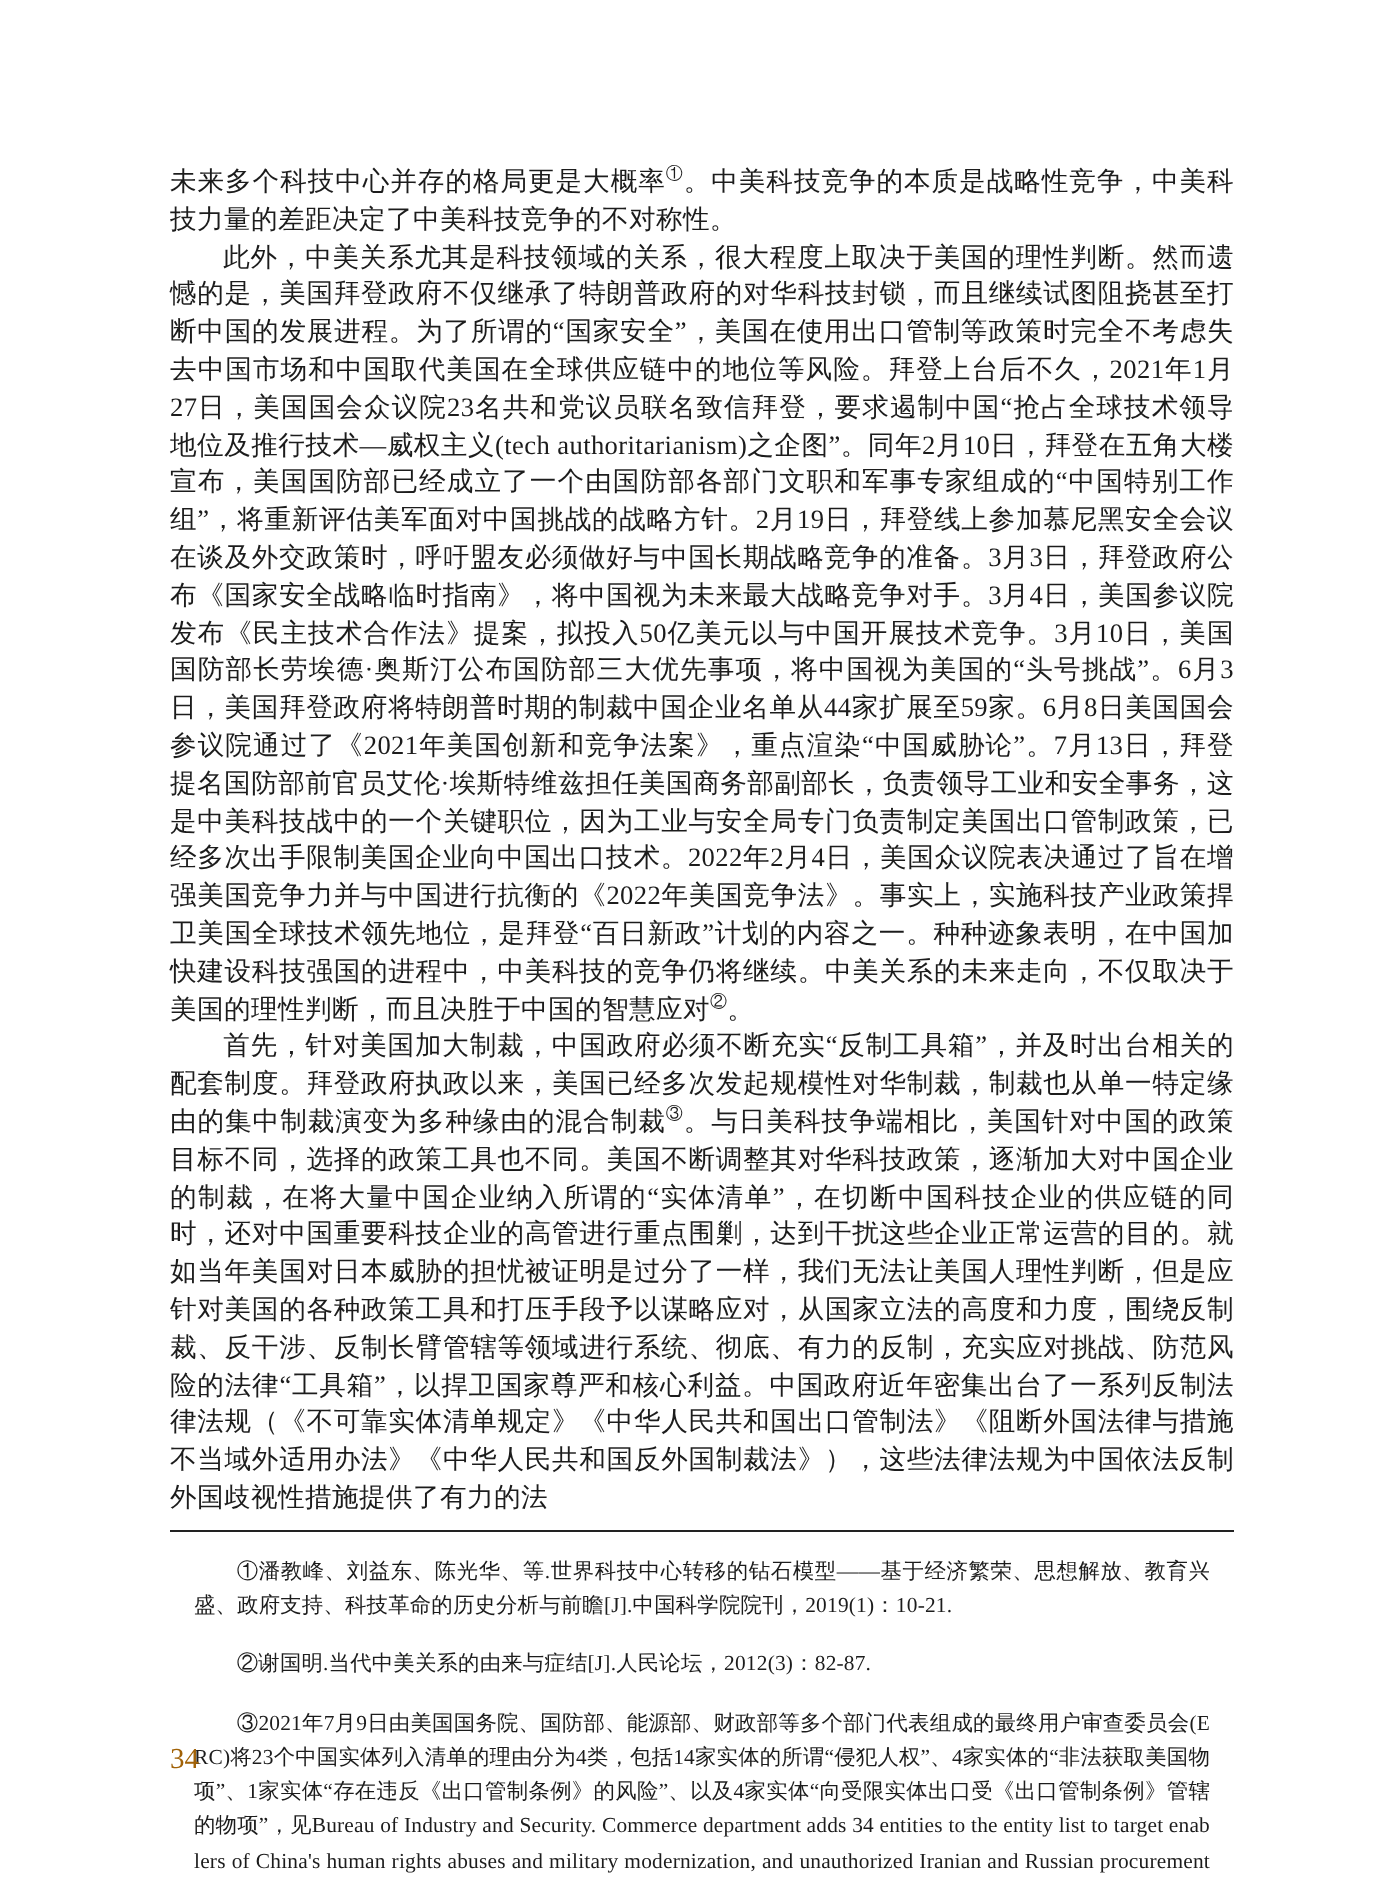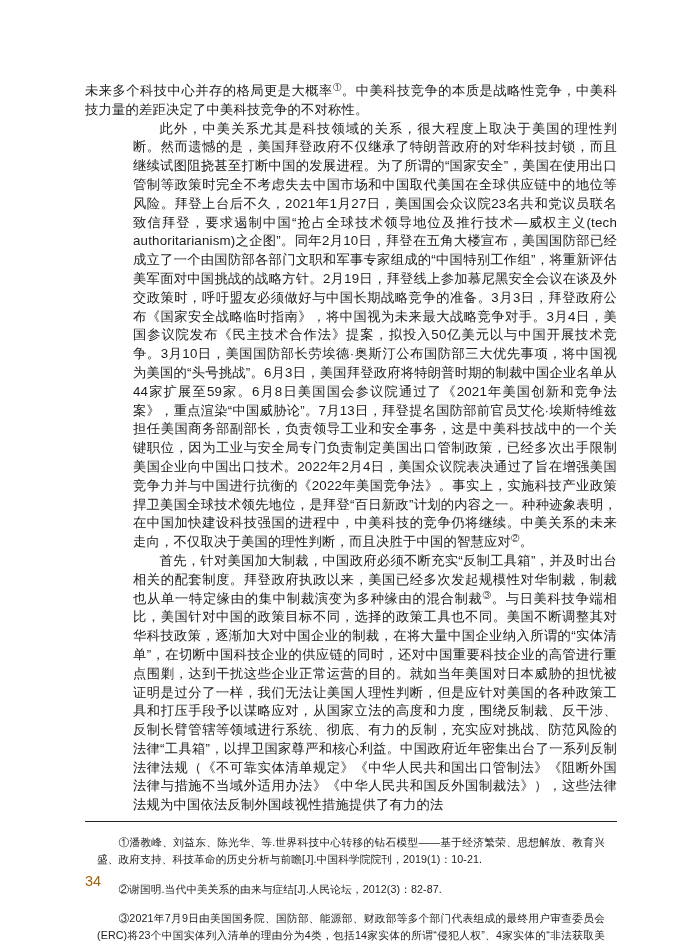--- a/index.html
+++ b/index.html
@@ -7,37 +7,37 @@
     padding: 0;
     background: #ffffff;
   }
   .page {
     position: relative;
     width: 700px;
     height: 943px;
     margin: 0 auto;
     background: #ffffff;
     color: #1c1c1c;
-    font-family: Liberation Sans, sans-serif;
+    font-family: Liberation Serif, serif;
     box-sizing: border-box;
     padding: 82px 83px 0 85px;
     overflow: hidden;
   }
   .text-block {
     width: 532px;
   }
   .para {
     margin: 0;
     font-size: 13.3px;
     line-height: 18.8px;
     text-align: justify;
     text-justify: inter-ideograph;
     letter-spacing: 0.2px;
   }
-  .para.indent { text-indent: 2em; margin-left: 48px; }
+  .para.indent { text-indent: 2em; }
   .para.heading { font-weight: bold; }
   sup.fnref {
     font-size: 8.5px;
     line-height: 0;
     vertical-align: super;
   }
   .fn-sep {
     width: 100%;
     border: none;
     border-top: 1.4px solid #222222;

